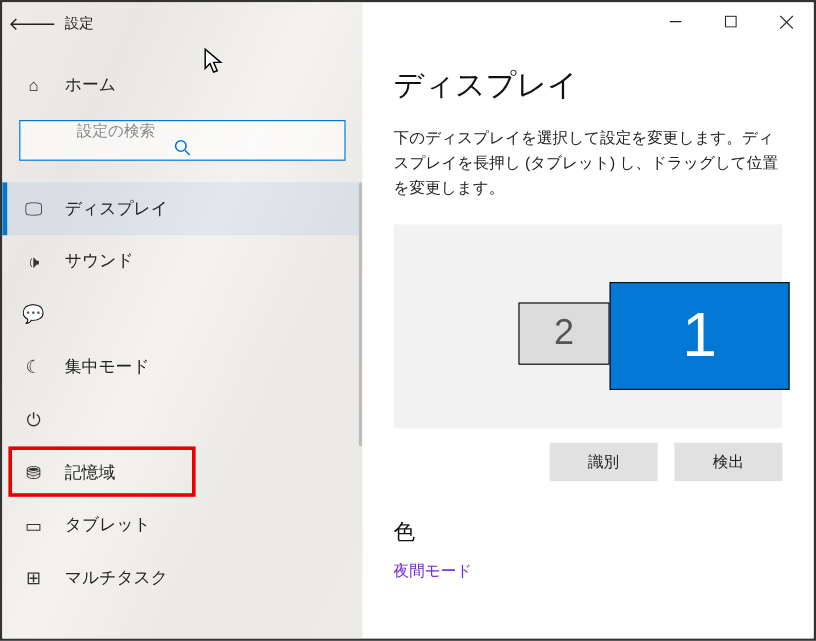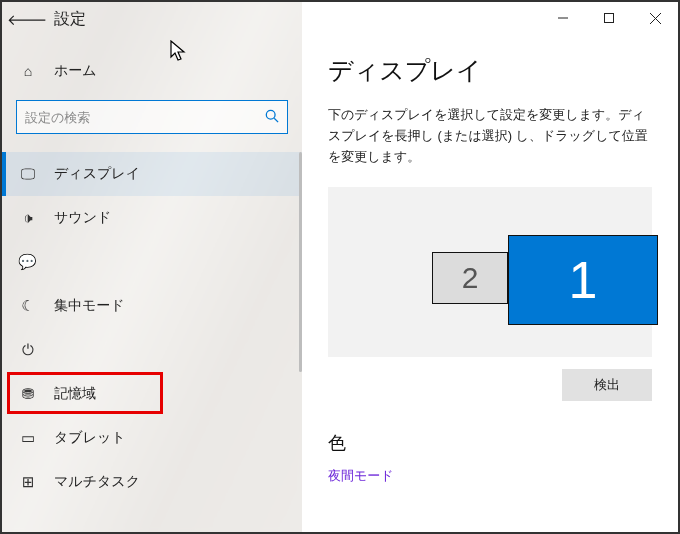--- a/index.html
+++ b/index.html
@@ -6,29 +6,29 @@
 body { width: 680px; height: 534px; overflow: hidden; background: #fff; border: 2px solid #333; position: relative; }
 .window { display: flex; width: 100%; height: 100%; }
 
 
 .sidebar { width: 300px; height: 100%; position: relative; background: linear-gradient(115deg, #d9cfc4 0%, #c9c1b7 22%, #efe9e0 48%, #cfc7bc 72%, #d8d0c5 100%); }
 .sidebar::before { content: ""; position: absolute; inset: 0; background: rgba(245,245,245,0.72); backdrop-filter: blur(2px); }
 .sidebar > * { position: relative; z-index: 1; }
 
 .titlebar { display: flex; align-items: center; height: 34px; padding: 0 8px; }
 .back-btn { width: 34px; height: 34px; display: flex; align-items: center; justify-content: center; font-size: 15px; color: #222; }
-.app-title { font-size: 16px; margin-left: 10px; color: #222; }
+.app-title { font-size: 12px; margin-left: 10px; color: #222; }
 
 .cursor { position: absolute; top: 38px; left: 168px; font-size: 20px; color: #000; z-index: 5; pointer-events: none; }
 
 .home-row { display: flex; align-items: center; height: 38px; padding-left: 18px; margin-top: 16px; gap: 18px; font-size: 14px; color: #222; }
 .home-row .ic { width: 16px; display: flex; justify-content: center; }
 
 .search-wrap { padding: 0 14px; margin-top: 10px; }
-.search-box { display: flex; align-items: center; height: 34px; border: 1px solid #0078d4; background: rgba(255,255,255,0.65); padding: 0 8px; }
+.search-box { display: flex; align-items: center; height: 34px; border: 1px solid #0078d4; background: rgba(255,255,255,0.65); padding: 0 8px; flex-direction: column; }
 .search-box input { flex: 1; border: 0; background: transparent; outline: none; font-size: 13px; color: #666; }
 .search-box input::placeholder { color: #888; }
 .search-box .ic { color: #0078d4; font-size: 14px; }
 
 .cat-title { padding: 0 18px; margin-top: 22px; font-size: 13px; font-weight: 600; color: #222; }
 
 .nav { margin-top: 18px; }
 .nav-item { display: flex; align-items: center; height: 44px; padding-left: 18px; gap: 18px; font-size: 14px; color: #222; cursor: default; position: relative; }
 .nav-item.selected { background: rgba(0,120,212,0.08); }
 .nav-item.selected::before { content: ""; position: absolute; left: 0; top: 0; bottom: 0; width: 4px; background: #0078d4; }
@@ -144,33 +144,36 @@
         </div>
       <div class="win-btn">
           <svg width="11" height="11">
             <line x1="0" y1="0" x2="11" y2="11" stroke-width="1"></line>
             <line x1="11" y1="0" x2="0" y2="11" stroke-width="1"></line>
           </svg>
         </div>
     </div>
 
     <h1>ディスプレイ</h1>
-    <p class="desc">下のディスプレイを選択して設定を変更します。ディスプレイを長押し (または選択) し、ドラッグして位置を変更します。</p>
+    <p class="desc">下のディスプレイを選択して設定を変更します。ディスプレイを長押し (タブレット) し、ドラッグして位置を変更します。</p>
 
     <div class="arrange">
       <div class="mon mon2">
           <span>2</span>
         </div>
       <div class="mon mon1">
           <span>1</span>
         </div>
     </div>
 
     <div class="btn-row">
       <button class="btn">
+          <span>識別</span>
+        </button>
+      <button class="btn">
           <span>検出</span>
         </button>
     </div>
 
     <div class="sec-title">色</div>
     <div class="sec-sub">夜間モード</div>
   </main>
 </div>
 
 </body></html>

